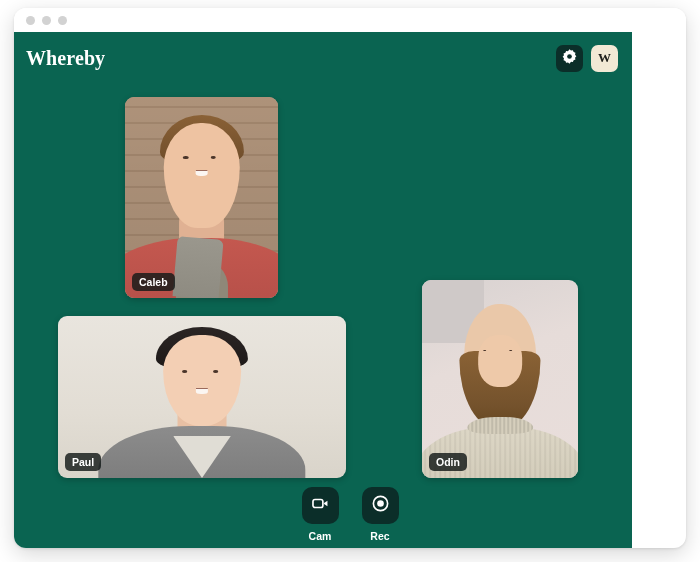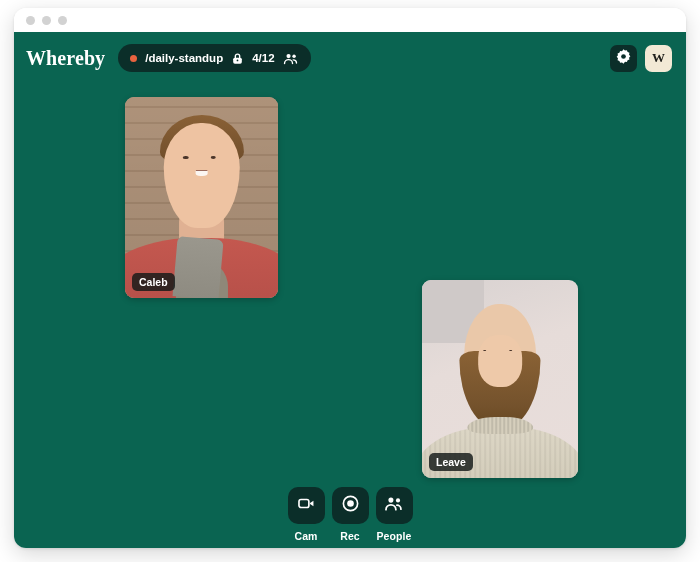--- a/index.html
+++ b/index.html
@@ -49,21 +49,21 @@
     border-radius: 50%;
     background: #d2d2d2;
     margin-right: 7px;
   }
 
   
   .app {
     position: absolute;
     left: 0;
     top: 24px;
-    width: 672px;
+    width: 618px;
     height: 516px;
     background: #0a6451;
     overflow: hidden;
   }
 
   
   .header {
     position: absolute;
     left: 0; top: 0;
     width: 100%;
@@ -443,20 +443,21 @@
 
   
   .toolbar {
     position: absolute;
     left: 0;
     bottom: 6px;
     width: 672px;
     display: flex;
     justify-content: center;
     align-items: flex-start;
+    gap: 16px;
   }
   .tool {
     width: 44px;
     display: flex;
     flex-direction: column;
     align-items: center;
     gap: 6px;
     cursor: pointer;
   }
   .tool-btn {
@@ -485,40 +486,20 @@
       <span class="dot"></span>
       <span class="dot"></span>
       <span class="dot"></span>
     </div>
 
     <div class="app">
 
       <div class="header">
         <div class="brand">Whereby</div>
 
-        <div class="room-pill">
-          <span class="rec-dot"></span>
-          <span class="room-name">/daily-standup</span>
-          <span class="pill-icon">
-            <svg width="13" height="13" viewBox="0 0 24 24" aria-hidden="true">
-              <rect x="4" y="10.5" width="16" height="11" rx="3" fill="#ffffff"></rect>
-              <path d="M8 10.5V8a4 4 0 0 1 8 0v2.5" fill="none" stroke="#ffffff" stroke-width="2.6" stroke-linecap="round"></path>
-              <circle cx="12" cy="15.5" r="1.6" fill="#0b2e29"></circle>
-            </svg>
-          </span>
-          <span class="count-text">4/12</span>
-          <span class="pill-icon">
-            <svg width="16" height="13" viewBox="0 0 26 20" aria-hidden="true">
-              <circle cx="9" cy="6" r="3.4" fill="#ffffff"></circle>
-              <circle cx="18" cy="6.4" r="2.8" fill="#ffffff"></circle>
-              <path d="M2.5 18c0-3.6 2.9-6.2 6.5-6.2s6.5 2.6 6.5 6.2" fill="none" stroke="#ffffff" stroke-width="2.3" stroke-linecap="round"></path>
-              <path d="M16.5 12.2c3 0 5.4 2.3 5.4 5.3" fill="none" stroke="#ffffff" stroke-width="2.3" stroke-linecap="round"></path>
-            </svg>
-          </span>
-        </div>
 
         <div class="header-spacer"></div>
 
         <div class="hdr-btn dark">
           <span>
             <svg width="17" height="17" viewBox="0 0 24 24" aria-hidden="true">
               <path fill="#ffffff" d="M12 1.8l2.1 1.9 2.7-.6 1 2.6 2.6 1-.6 2.7 1.9 2.1-1.9 2.1.6 2.7-2.6 1-1 2.6-2.7-.6L12 22.2l-2.1-1.9-2.7.6-1-2.6-2.6-1 .6-2.7L2.3 12.5l1.9-2.1-.6-2.7 2.6-1 1-2.6 2.7.6z"></path>
               <circle cx="12" cy="12" r="3.3" fill="#0b2e29"></circle>
             </svg>
           </span>
@@ -543,36 +524,52 @@
               </div>
               <div class="caleb-torso"></div>
               <div class="caleb-inner"></div>
               <div class="caleb-placket"></div>
             </div>
           </div>
           <div class="namebadge">Caleb</div>
         </div>
 
 
+        <div class="tile" id="tile-paul">
+          <div class="video">
+            <div class="scene sc-paul">
+              <div class="paul-hair"></div>
+              <div class="paul-neck"></div>
+              <div class="paul-head">
+                <div class="eye" style="left:24%;top:38%"></div>
+                <div class="eye" style="left:64%;top:38%"></div>
+                <div class="mouth" style="top:58%"></div>
+              </div>
+              <div class="paul-torso"></div>
+              <div class="paul-v"></div>
+            </div>
+          </div>
+          <div class="namebadge">Paul</div>
+        </div>
 
         <div class="tile" id="tile-odin">
           <div class="video">
             <div class="scene sc-odin">
               <div class="odin-wall2"></div>
               <div class="odin-head"></div>
               <div class="odin-beard"></div>
               <div class="odin-face">
                 <div class="eye" style="left:12%;top:28%"></div>
                 <div class="eye" style="left:72%;top:28%"></div>
               </div>
               <div class="odin-torso"></div>
               <div class="odin-collar"></div>
             </div>
           </div>
-          <div class="namebadge">Leave</div>
+          <div class="namebadge">Odin</div>
         </div>
 
       </div>
 
       <div class="toolbar">
 
         <div class="tool">
           <div class="tool-btn">
             <span>
               <svg width="19" height="19" viewBox="0 0 24 24" aria-hidden="true">
@@ -592,32 +589,19 @@
               <svg width="19" height="19" viewBox="0 0 24 24" aria-hidden="true">
                 <circle cx="12" cy="12" r="9" fill="none" stroke="#ffffff" stroke-width="2.1"></circle>
                 <circle cx="12" cy="12" r="4.2" fill="#ffffff"></circle>
               </svg>
             </span>
           </div>
           <div class="tool-label">Rec</div>
         </div>
 
 
-        <div class="tool">
-          <div class="tool-btn">
-            <span>
-              <svg width="20" height="17" viewBox="0 0 26 20" aria-hidden="true">
-                <circle cx="9" cy="5.6" r="3.3" fill="#ffffff"></circle>
-                <circle cx="18.2" cy="6" r="2.7" fill="#ffffff"></circle>
-                <path d="M2.6 18c0-3.6 2.9-6.2 6.4-6.2s6.4 2.6 6.4 6.2" fill="none" stroke="#ffffff" stroke-width="2.3" stroke-linecap="round"></path>
-                <path d="M16.8 12.2c2.9 0 5.2 2.3 5.2 5.2" fill="none" stroke="#ffffff" stroke-width="2.3" stroke-linecap="round"></path>
-              </svg>
-            </span>
-          </div>
-          <div class="tool-label">People</div>
-        </div>
 
 
       </div>
 
     </div>
   </div>
 </div>
 
 </body></html>

